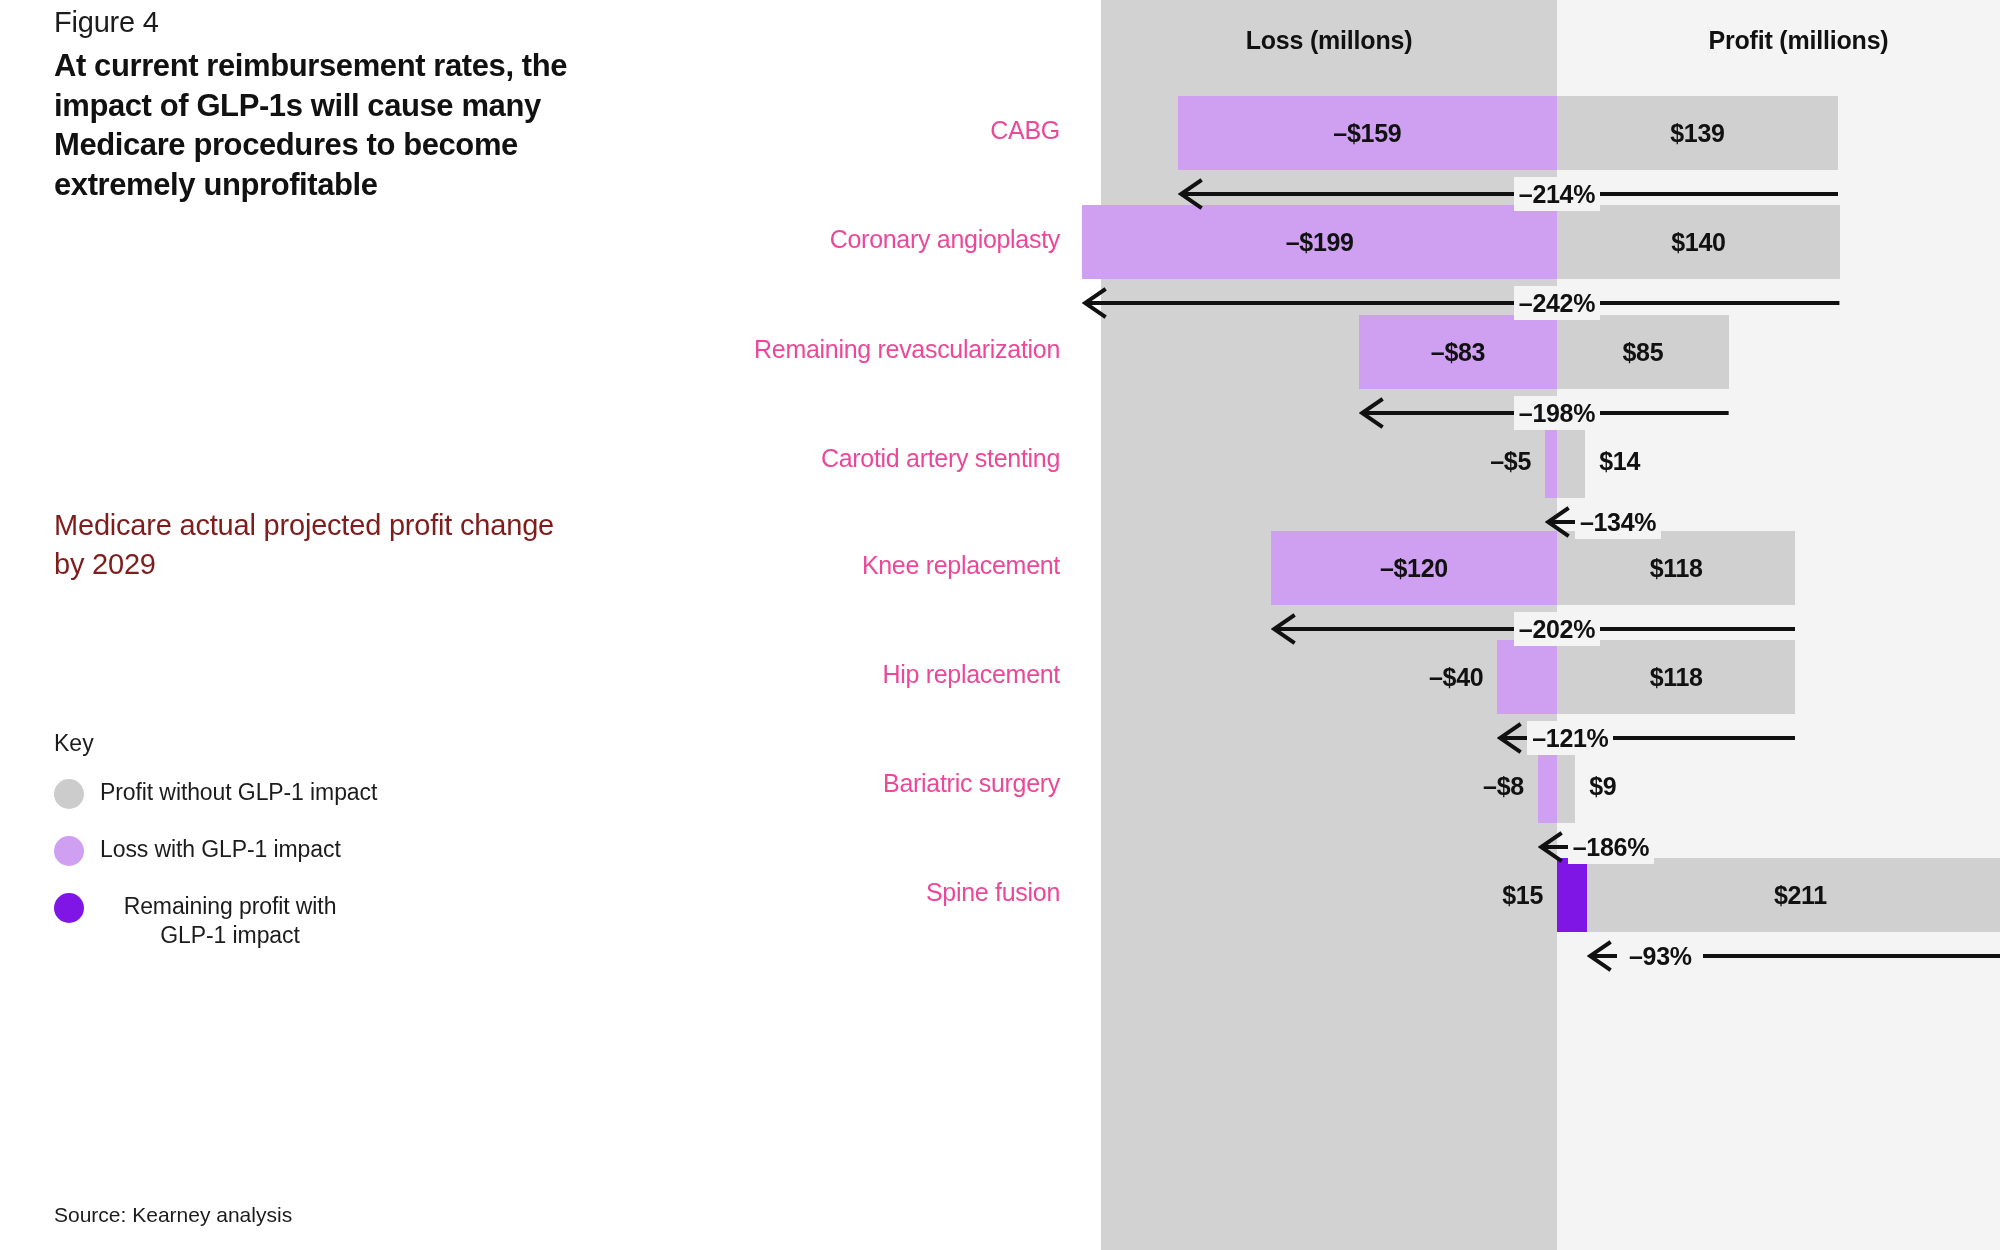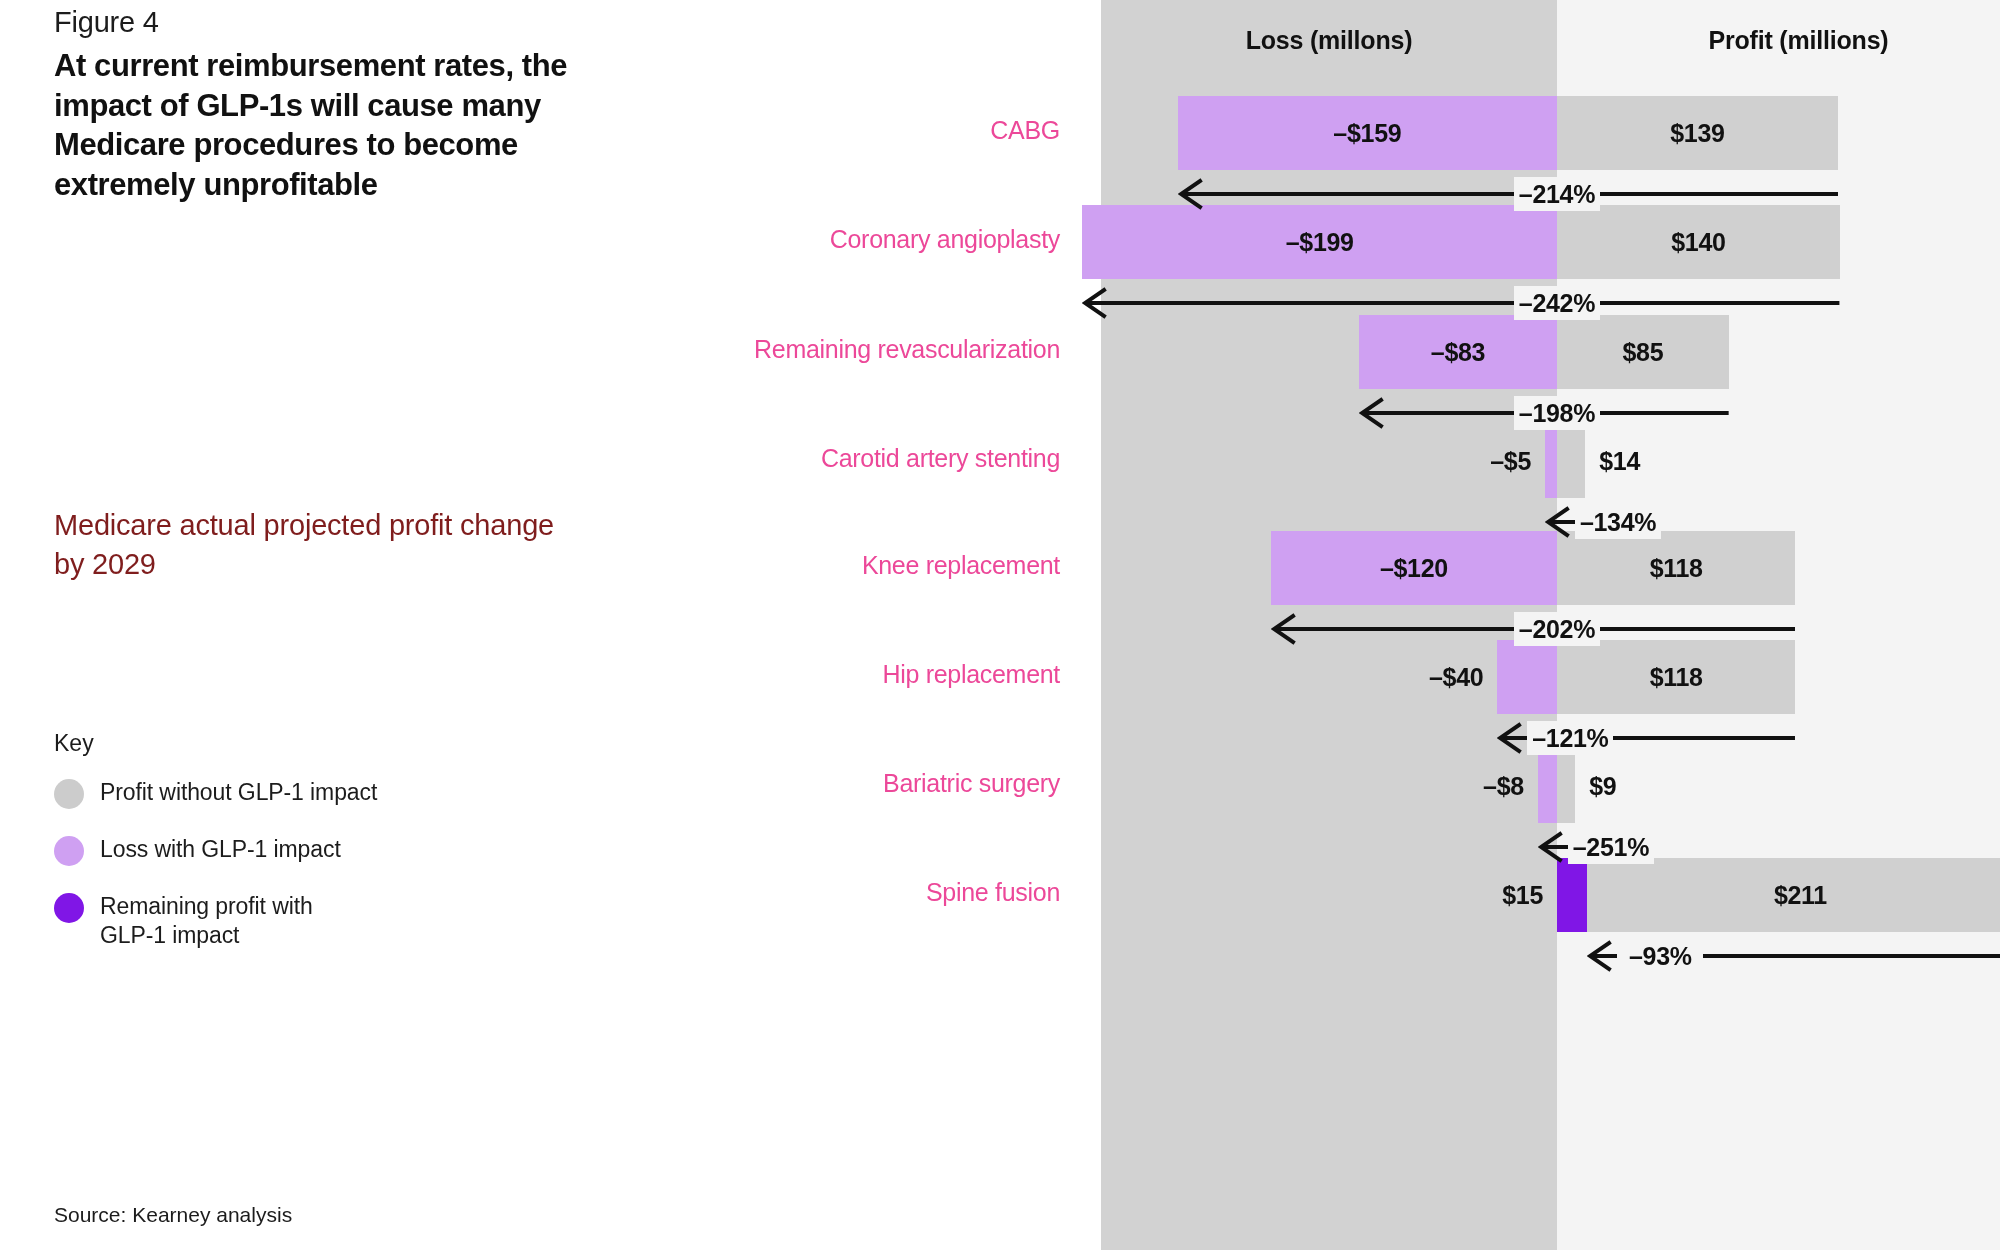--- a/index.html
+++ b/index.html
@@ -157,21 +157,21 @@
       <div class="key-row">
         <span class="key-swatch" style="background: rgb(204, 204, 204);"></span>
         <span class="key-label">Profit without GLP-1 impact</span>
       </div>
       <div class="key-row">
         <span class="key-swatch" style="background: rgb(207, 160, 242);"></span>
         <span class="key-label">Loss with GLP-1 impact</span>
       </div>
       <div class="key-row">
         <span class="key-swatch" style="background: rgb(128, 22, 230);"></span>
-        <span class="key-label" style="max-width:260px;">Remaining profit with GLP-1 impact</span>
+        <span class="key-label" style="max-width:260px;text-align:center;">Remaining profit with GLP-1 impact</span>
       </div>
     </div>
 
     <div id="source">Source: Kearney analysis</div>
   </div>
 
   <div id="row-labels">
       <div class="row-label" style="top: 116px; right: 980px;">CABG</div>
       <div class="row-label" style="top: 225px; right: 980px;">Coronary angioplasty</div>
       <div class="row-label" style="top: 335px; right: 980px;">Remaining revascularization</div>
@@ -279,21 +279,21 @@
           <line x1="3" y1="17" x2="297.985" y2="17" stroke="#111111" stroke-width="4"></line>
           <polyline points="22,4 3,17 22,30" fill="none" stroke="#111111" stroke-width="4" stroke-linecap="square"></polyline>
         </svg>
         <div class="pct-label" style="left: 30px; width: 86px; background: rgb(244, 244, 244);">–121%</div>
       </div>
       <div class="arrow-wrap" style="left: 436.92px; top: 830px; width: 60px;">
         <svg class="arrow-svg" width="60" height="34">
           <line x1="3" y1="17" x2="60" y2="17" stroke="#111111" stroke-width="4"></line>
           <polyline points="22,4 3,17 22,30" fill="none" stroke="#111111" stroke-width="4" stroke-linecap="square"></polyline>
         </svg>
-        <div class="pct-label" style="left: 30px; width: 86px; background: rgb(244, 244, 244);">–251%</div>
+        <div class="pct-label" style="left: 30px; width: 86px; background: rgb(244, 244, 244);">–186%</div>
       </div>
       <div class="arrow-wrap" style="left: 486.3px; top: 939px; width: 426.22px;">
         <svg class="arrow-svg" width="426.21999999999997" height="34">
           <line x1="3" y1="17" x2="426.21999999999997" y2="17" stroke="#111111" stroke-width="4"></line>
           <polyline points="22,4 3,17 22,30" fill="none" stroke="#111111" stroke-width="4" stroke-linecap="square"></polyline>
         </svg>
         <div class="pct-label" style="left: 30px; width: 86px; background: rgb(244, 244, 244);">–93%</div>
       </div>
     </div>
 

